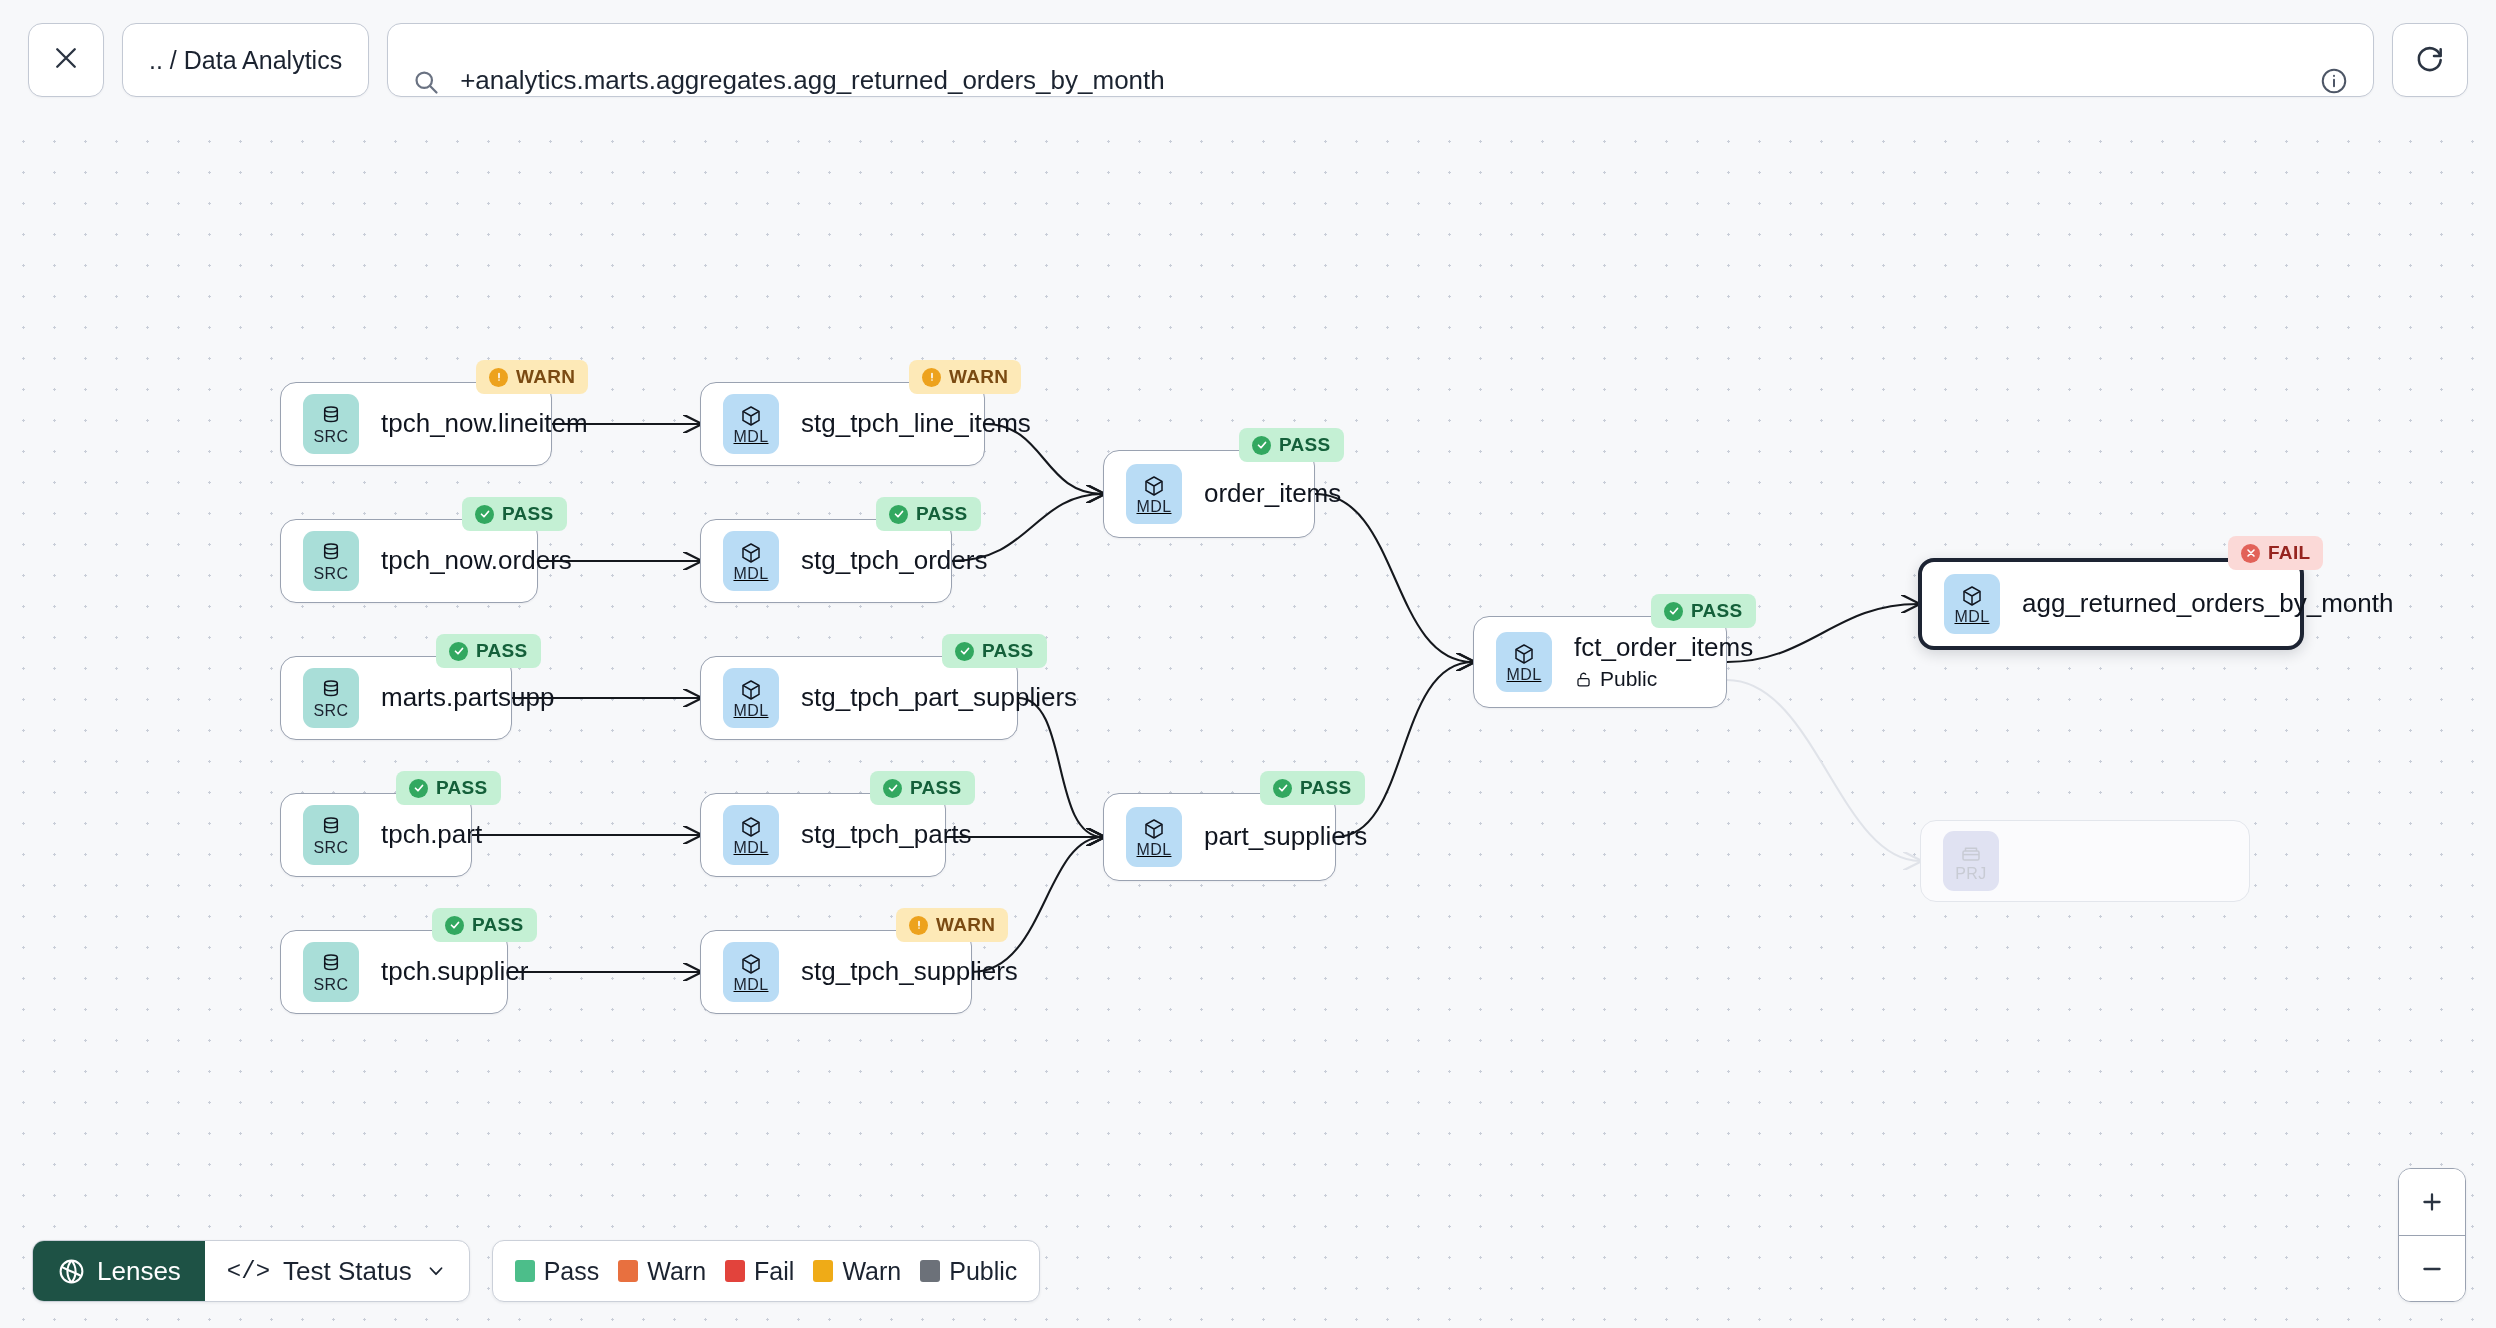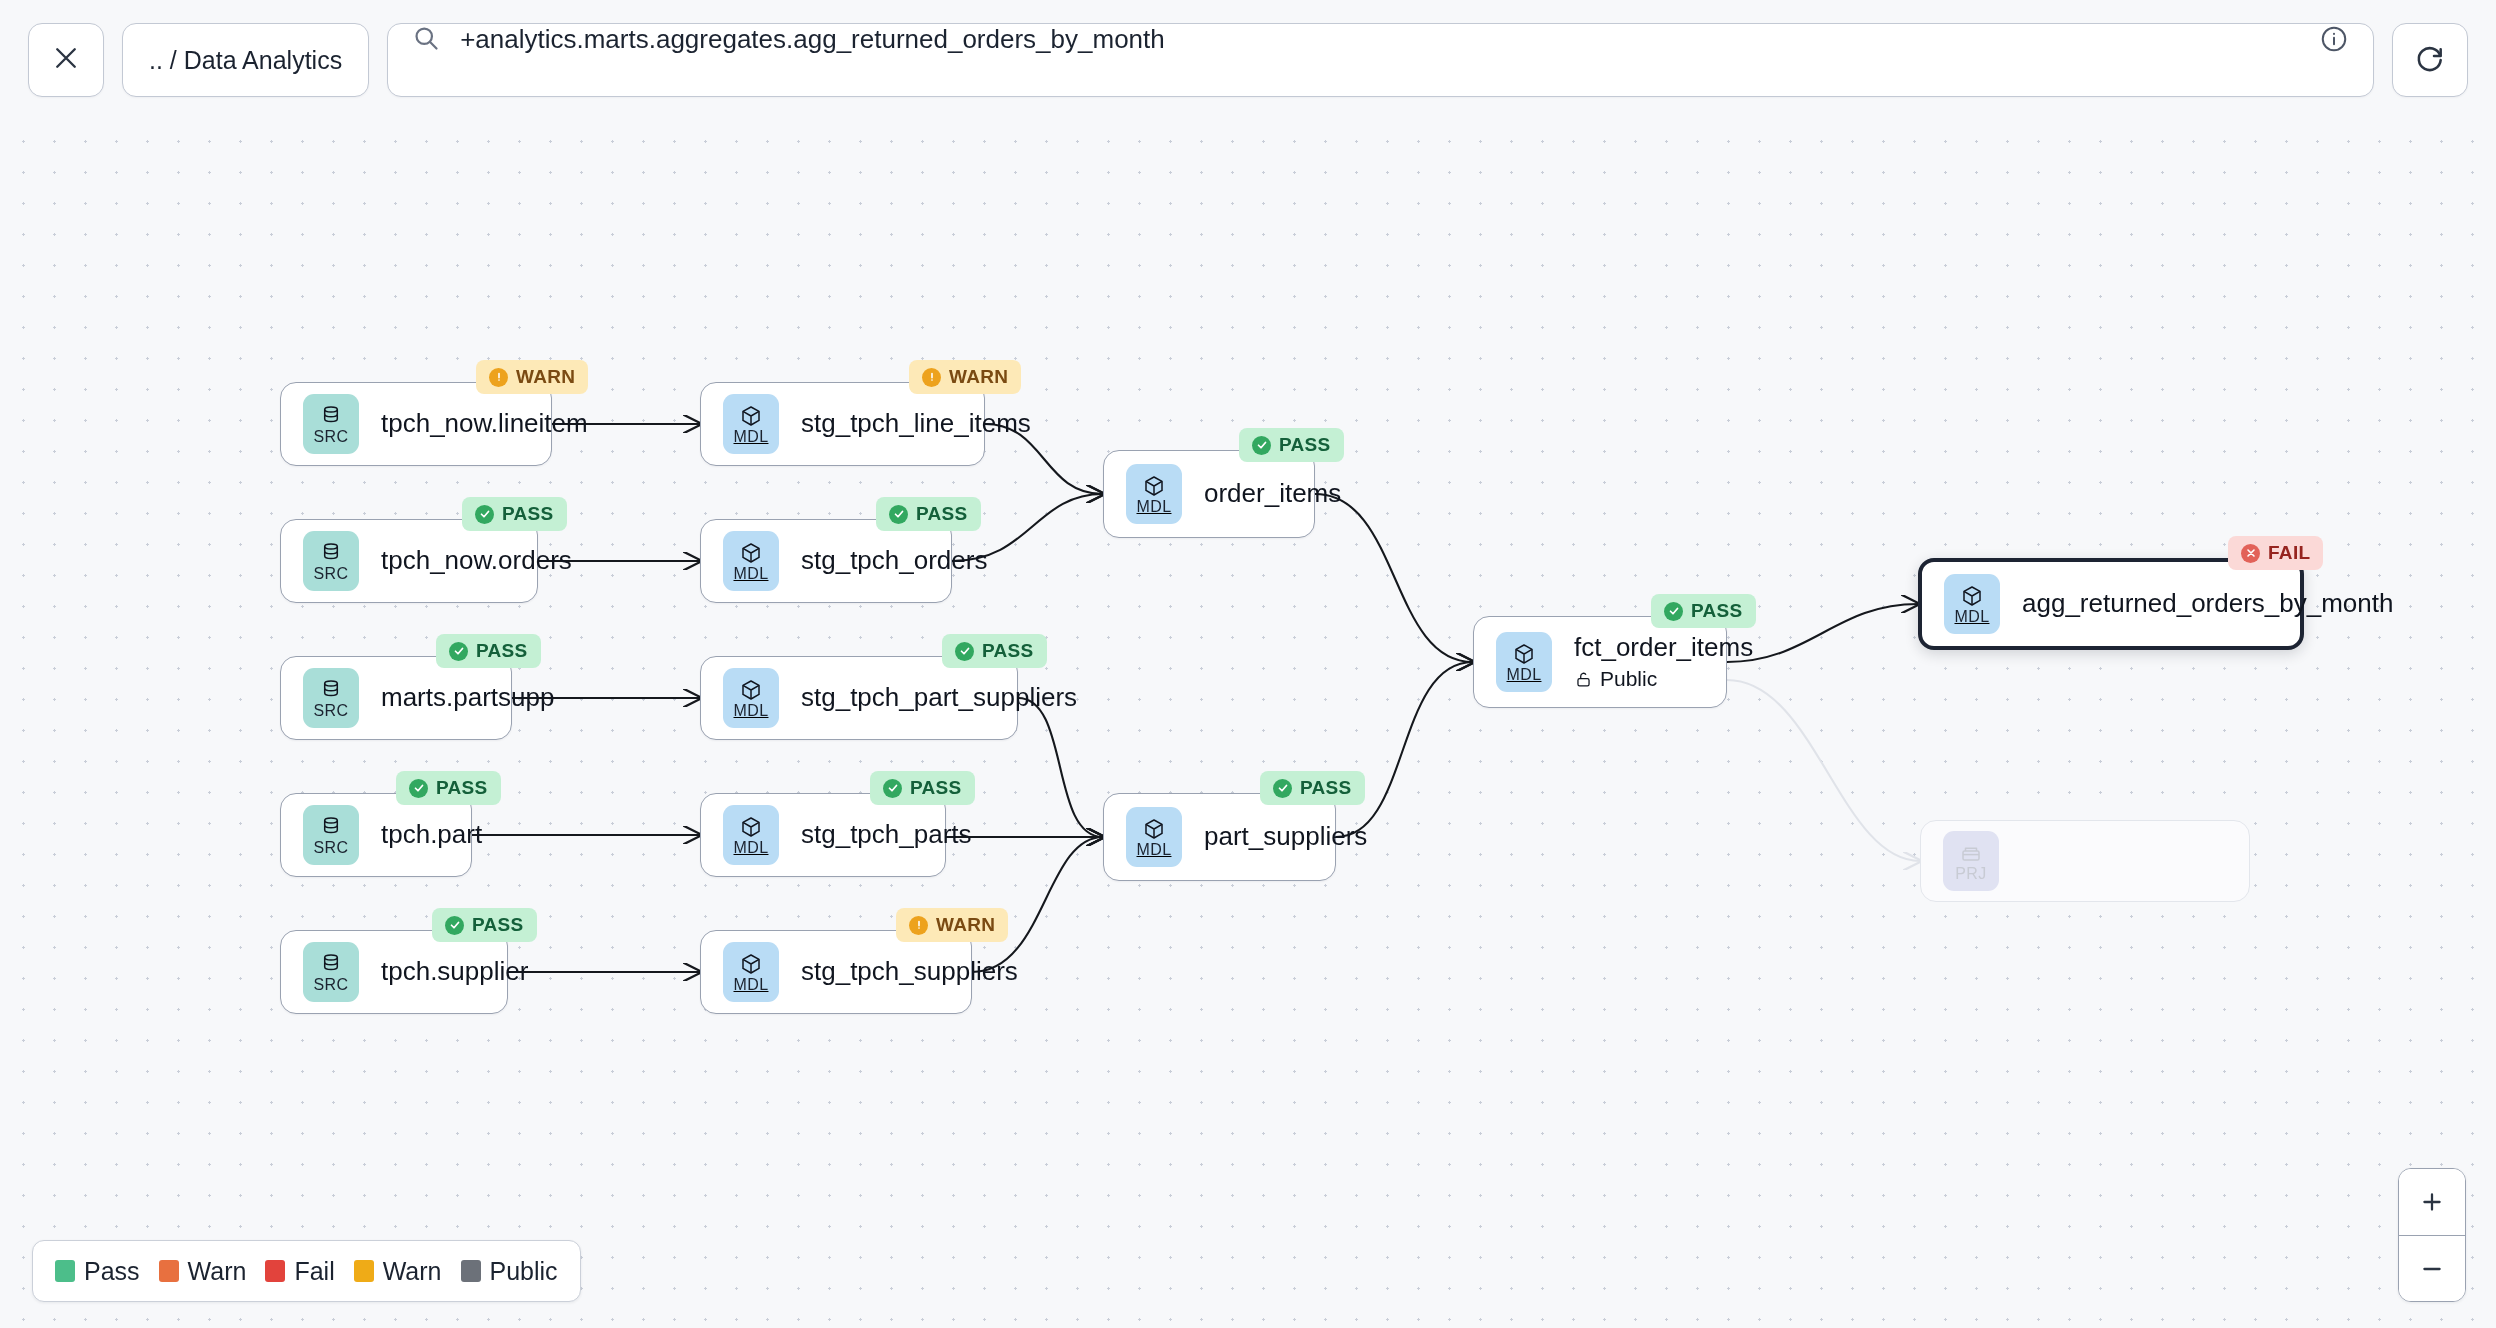--- a/index.html
+++ b/index.html
@@ -35,21 +35,21 @@
   .tb-breadcrumb {
     padding: 0 26px;
     font-size: 25px; color: #1b2330; white-space: nowrap;
   }
   .searchbar {
     flex: 1;
     background: #ffffff;
     border: 1.6px solid #c3c9d4;
     border-radius: 14px;
     height: 74px;
-    display: flex; align-items: flex-start;
+    display: flex; align-items: flex-end;
     padding: 0 24px; gap: 20px;
     box-shadow: 0 1px 2px rgba(16,24,40,.04);
     min-width: 0;
   }
   .search-icon svg { width: 28px; height: 28px; display: block; }
   .search-value {
     flex: 1; font-size: 26px; color: #1b2330;
     white-space: nowrap; overflow: hidden; text-overflow: ellipsis;
   }
   .info-icon svg { width: 30px; height: 30px; display: block; }
@@ -612,20 +612,42 @@
                 <path d="M4 13.6 h16"></path>
               </svg>
             </span>
             <span class="kind-label">PRJ</span>
           </div>
         </div>
       </div>
   </div>
 
   <div class="bottombar">
+    <div class="lens-group">
+      <div class="lenses-btn">
+        <span>
+          <svg viewBox="0 0 24 24" fill="none" stroke="#ffffff" stroke-width="1.7">
+            <circle cx="12" cy="12" r="9"></circle>
+            <path d="M12 3 C7.5 8 7.5 16 12 21"></path>
+            <path d="M12 3 C16.5 8 16.5 16 12 21"></path>
+            <path d="M4.2 8.4 C9 11 15 13 19.8 15.6"></path>
+          </svg>
+        </span>
+        <span>Lenses</span>
+      </div>
+      <div class="teststatus-btn">
+        <span class="code-icon">&lt;/&gt;</span>
+        <span>Test Status</span>
+        <span class="chev">
+          <svg viewBox="0 0 24 24" fill="none" stroke="#1b2330" stroke-width="1.9" stroke-linecap="round" stroke-linejoin="round">
+            <path d="M6 9 L12 15.5 L18 9"></path>
+          </svg>
+        </span>
+      </div>
+    </div>
     <div class="legend" id="legend">
         <div class="legend-item">
           <span class="legend-sw" style="background:#4cbe8a"></span>
           <span class="legend-label">Pass</span>
         </div>
         <div class="legend-item">
           <span class="legend-sw" style="background:#e8703f"></span>
           <span class="legend-label">Warn</span>
         </div>
         <div class="legend-item">

